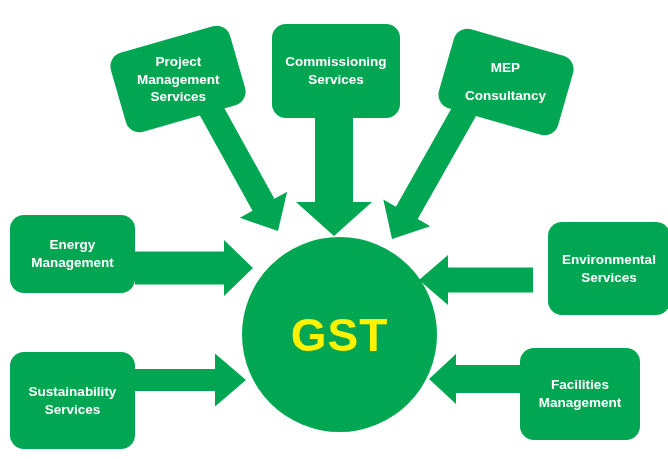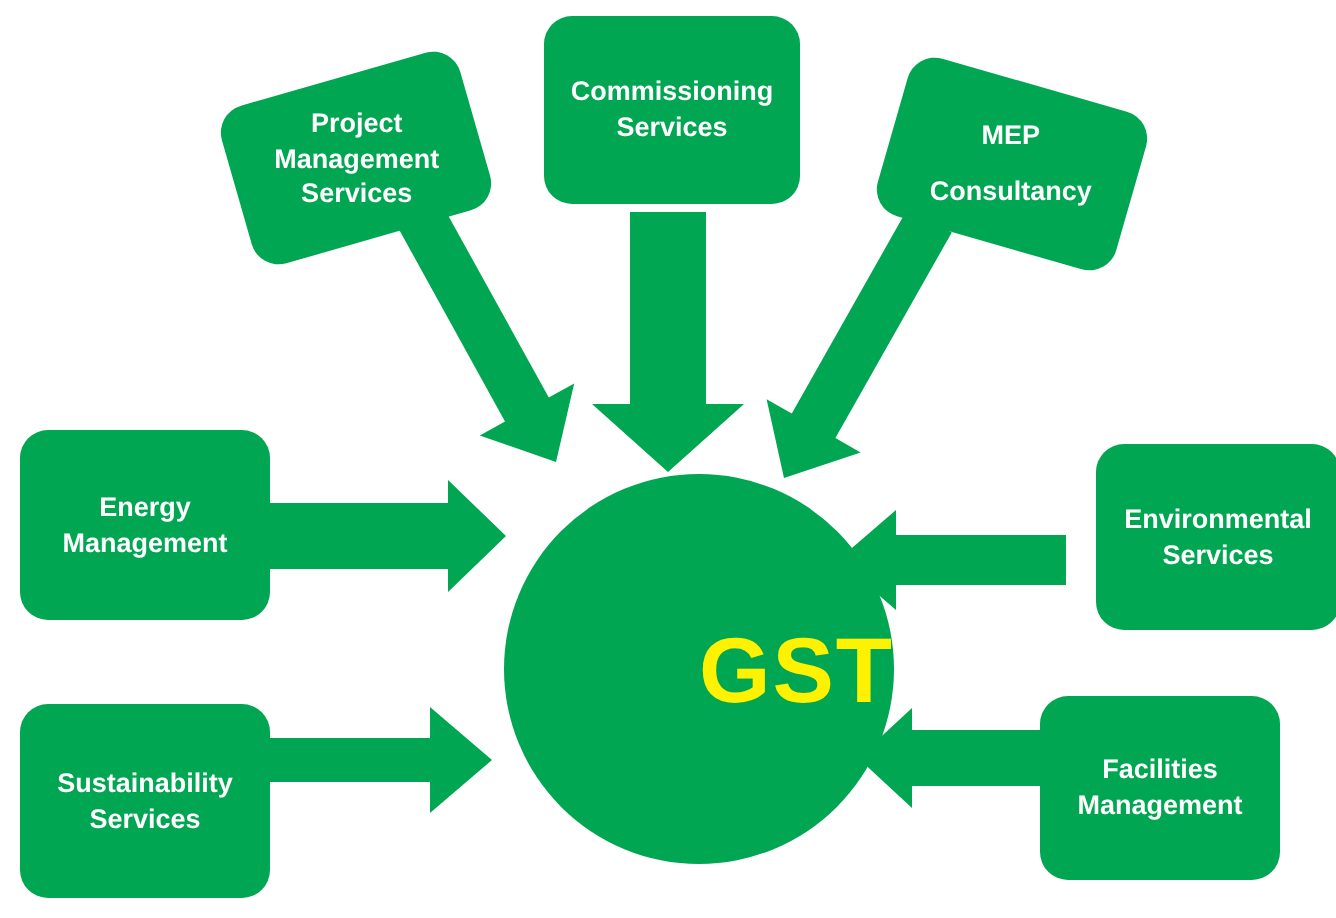--- a/index.html
+++ b/index.html
@@ -41,27 +41,27 @@
     font-weight: bold;
     font-size: 13.5px;
     line-height: 1.3;
   }
   .node--project { transform: rotate(-16deg); }
   .node--project .label { transform: rotate(16deg); }
   .node--mep { transform: rotate(16deg); }
   .node--mep .label { transform: rotate(-16deg); line-height: 2.1; }
   .circle {
     position: absolute;
-    left: 252px; top: 237px;
+    left: 242px; top: 237px;
     width: 195px; height: 195px;
     border-radius: 50%;
     background: var(--green);
     display: flex;
     align-items: center;
-    justify-content: flex-end;
+    justify-content: center;
   }
   .gst {
     color: var(--yellow);
     font-weight: bold;
     font-size: 46px;
     letter-spacing: 1px;
   }
 </style>
 </head>
 <body>
@@ -75,37 +75,37 @@
       <polygon points="135,284.5 224,284.5 224,296 253,268 224,240 224,251.5 135,251.5" fill="#00A651"></polygon>
       <polygon points="135,391 215,391 215,406.5 246,380 215,353.5 215,369 135,369" fill="#00A651"></polygon>
       <polygon points="533,267.5 448,267.5 448,255 419,280 448,305 448,292.5 533,292.5" fill="#00A651"></polygon>
       <polygon points="538,365 456,365 456,354 429,379 456,404 456,393 538,393" fill="#00A651"></polygon>
     </svg>
 
   <div class="circle">
     <span class="gst">GST</span>
   </div>
 
-  <div class="node" style="left:272px; top:8px; width:128px; height:94px;">
+  <div class="node" style="left:272px; top:24px; width:128px; height:94px;">
     <span class="label">Commissioning
 Services</span>
   </div>
 
   <div class="node node--project" style="left:116px; top:38px; width:124px; height:82px;">
     <span class="label">Project
 Management
 Services</span>
   </div>
 
   <div class="node node--mep" style="left:444px; top:41px; width:124px; height:82px;">
     <span class="label">MEP
 Consultancy</span>
   </div>
 
-  <div class="node" style="left:10px; top:215px; width:125px; height:95px;">
+  <div class="node" style="left:10px; top:215px; width:125px; height:78px;">
     <span class="label">Energy
 Management</span>
   </div>
 
   <div class="node" style="left:10px; top:352px; width:125px; height:97px;">
     <span class="label">Sustainability
 Services</span>
   </div>
 
   <div class="node" style="left:548px; top:222px; width:122px; height:93px;">

